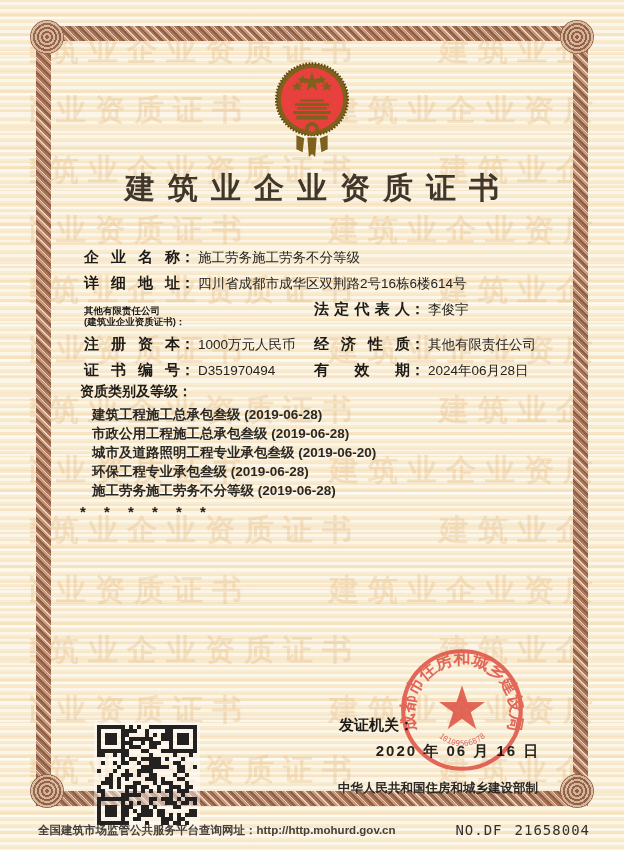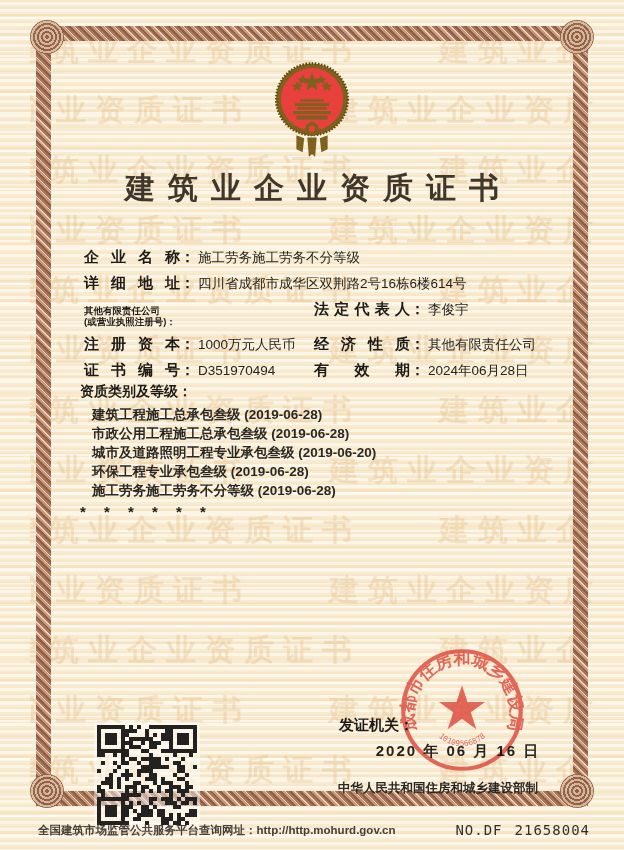--- a/index.html
+++ b/index.html
@@ -127,21 +127,21 @@
       <div class="frow">
         <span class="flabel">详细地址</span>
           <span class="colon">：</span>
         <span class="fvalue">四川省成都市成华区双荆路2号16栋6楼614号</span>
       </div>
 
       <div class="frow">
         <span class="pair left">
           <span class="mini-label">
             <span>其他有限责任公司</span><br>
-            <span>(或营业执照注册号)：</span>
+            <span>(建筑业企业资质证书)：</span>
           </span>
         </span>
         <span class="pair">
           <span class="flabel">法定代表人</span>
             <span class="colon">：</span>
           <span class="fvalue">李俊宇</span>
         </span>
       </div>
 
       <div class="frow">

